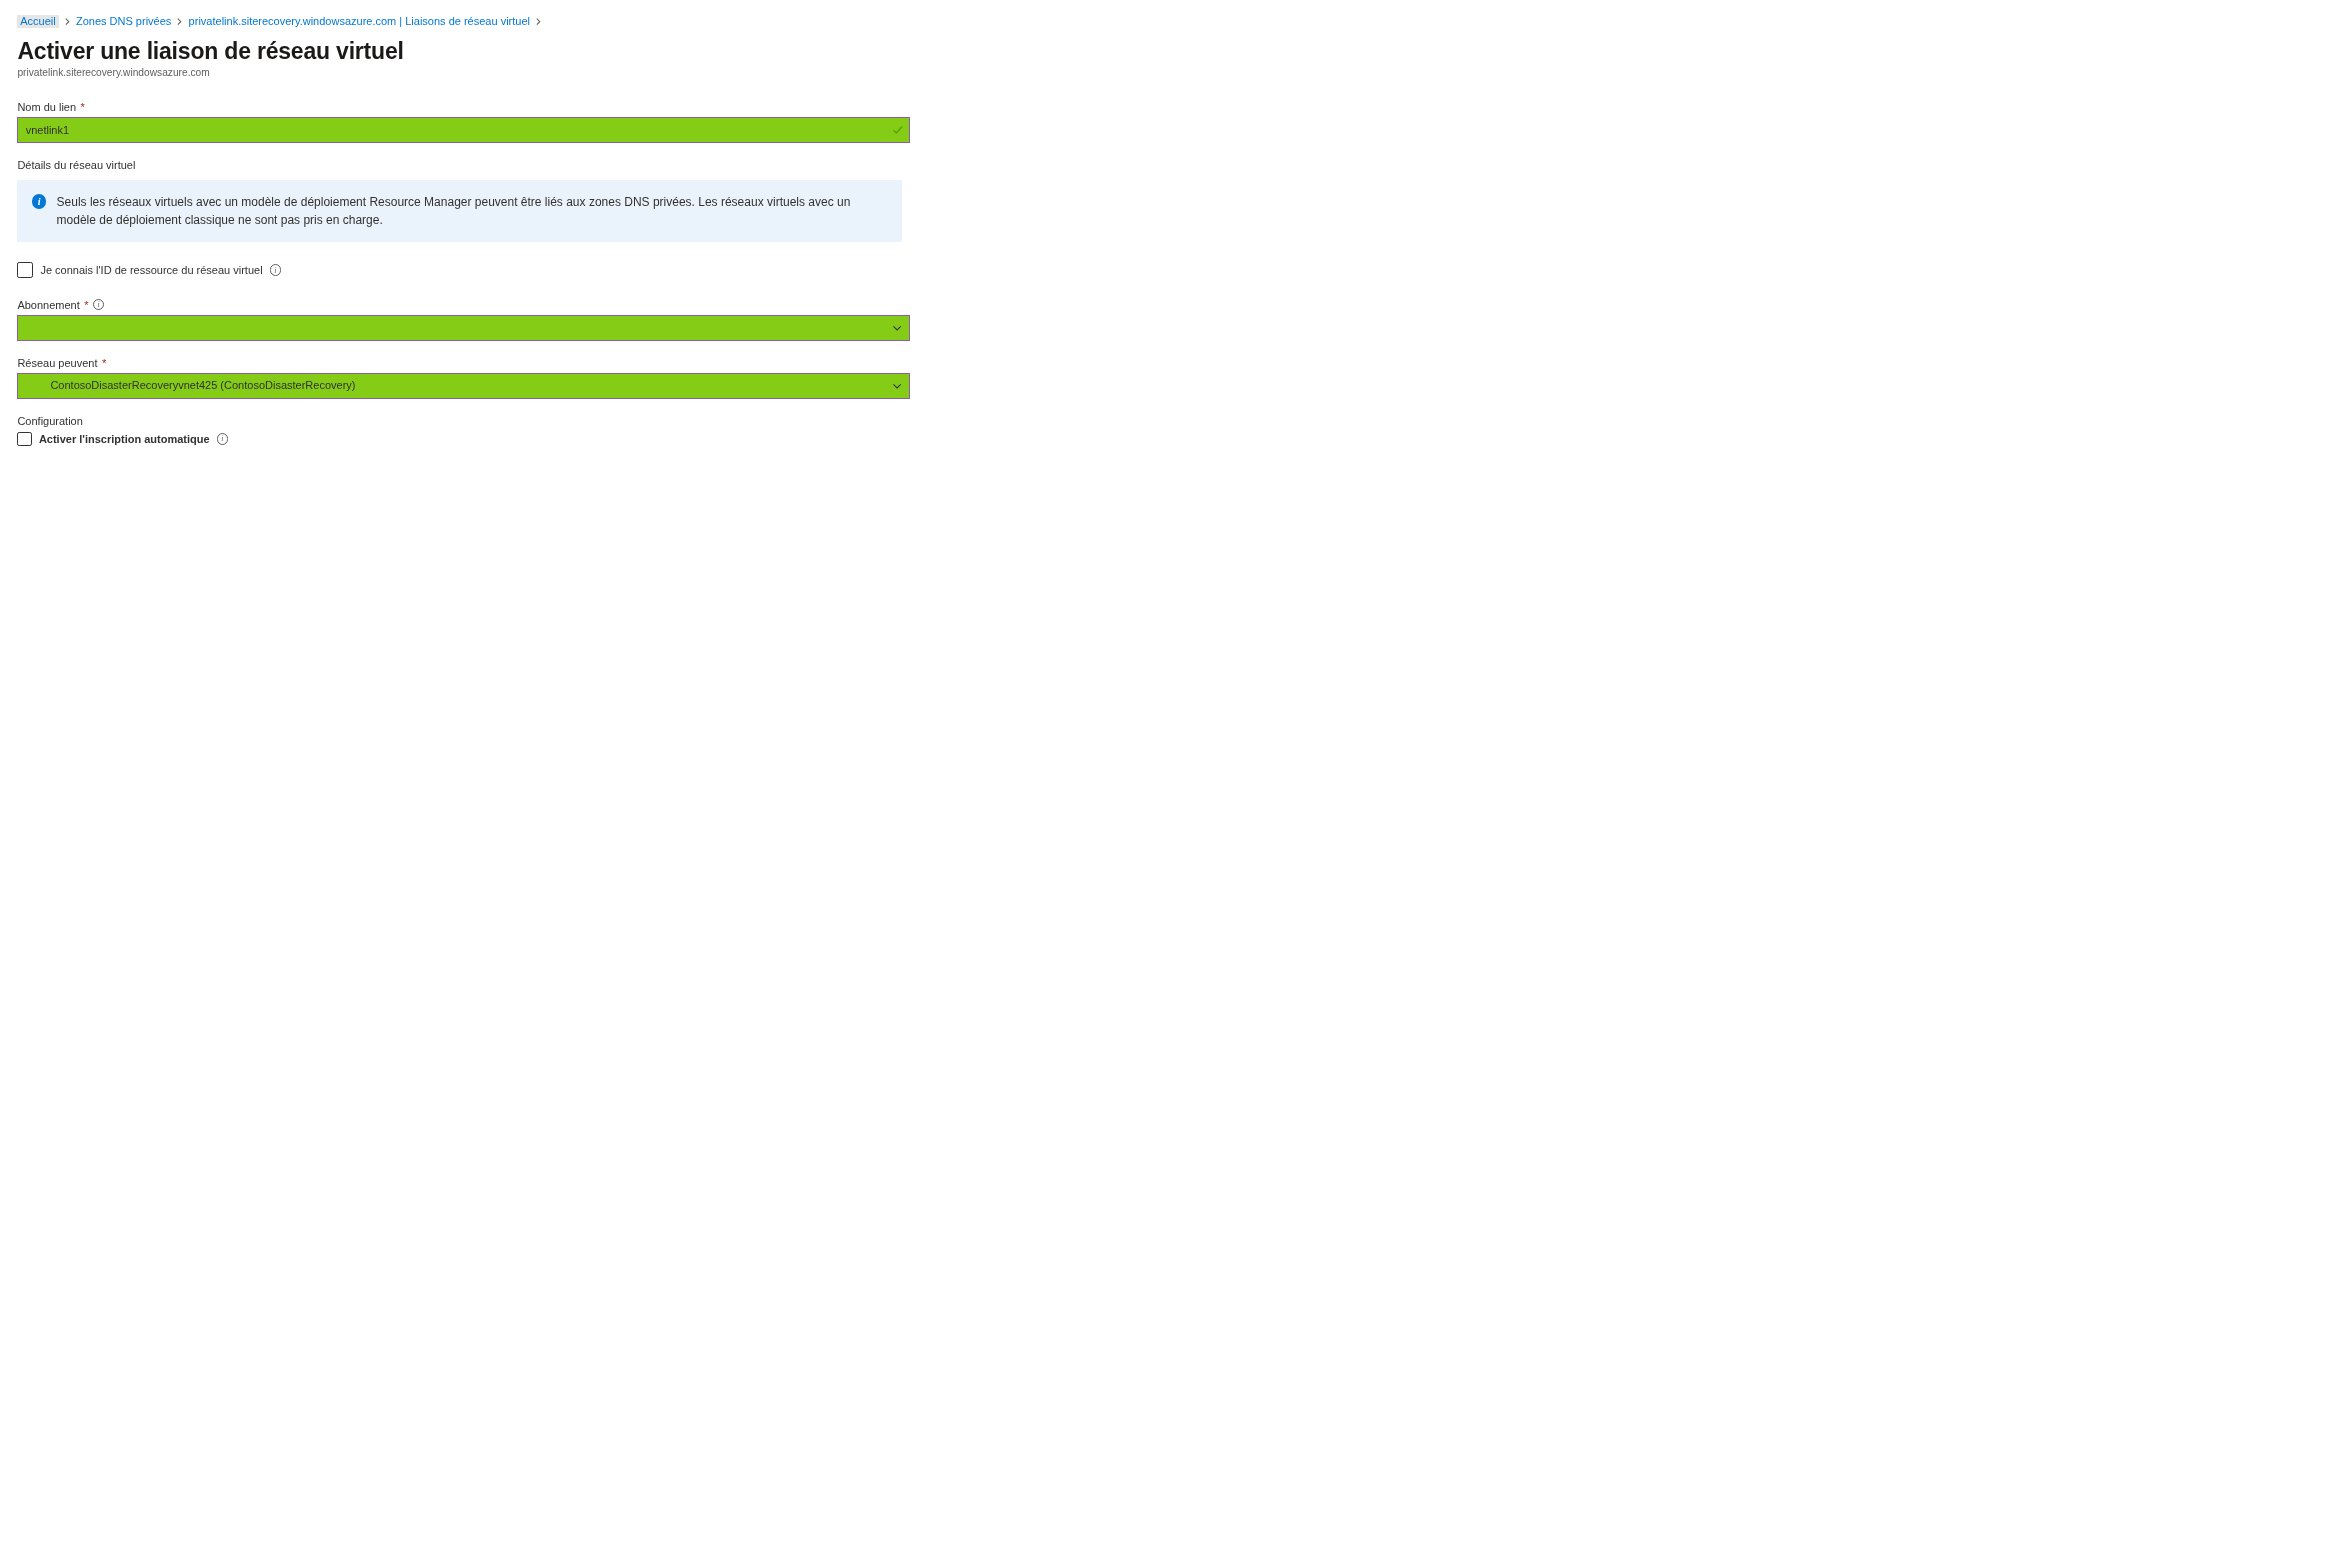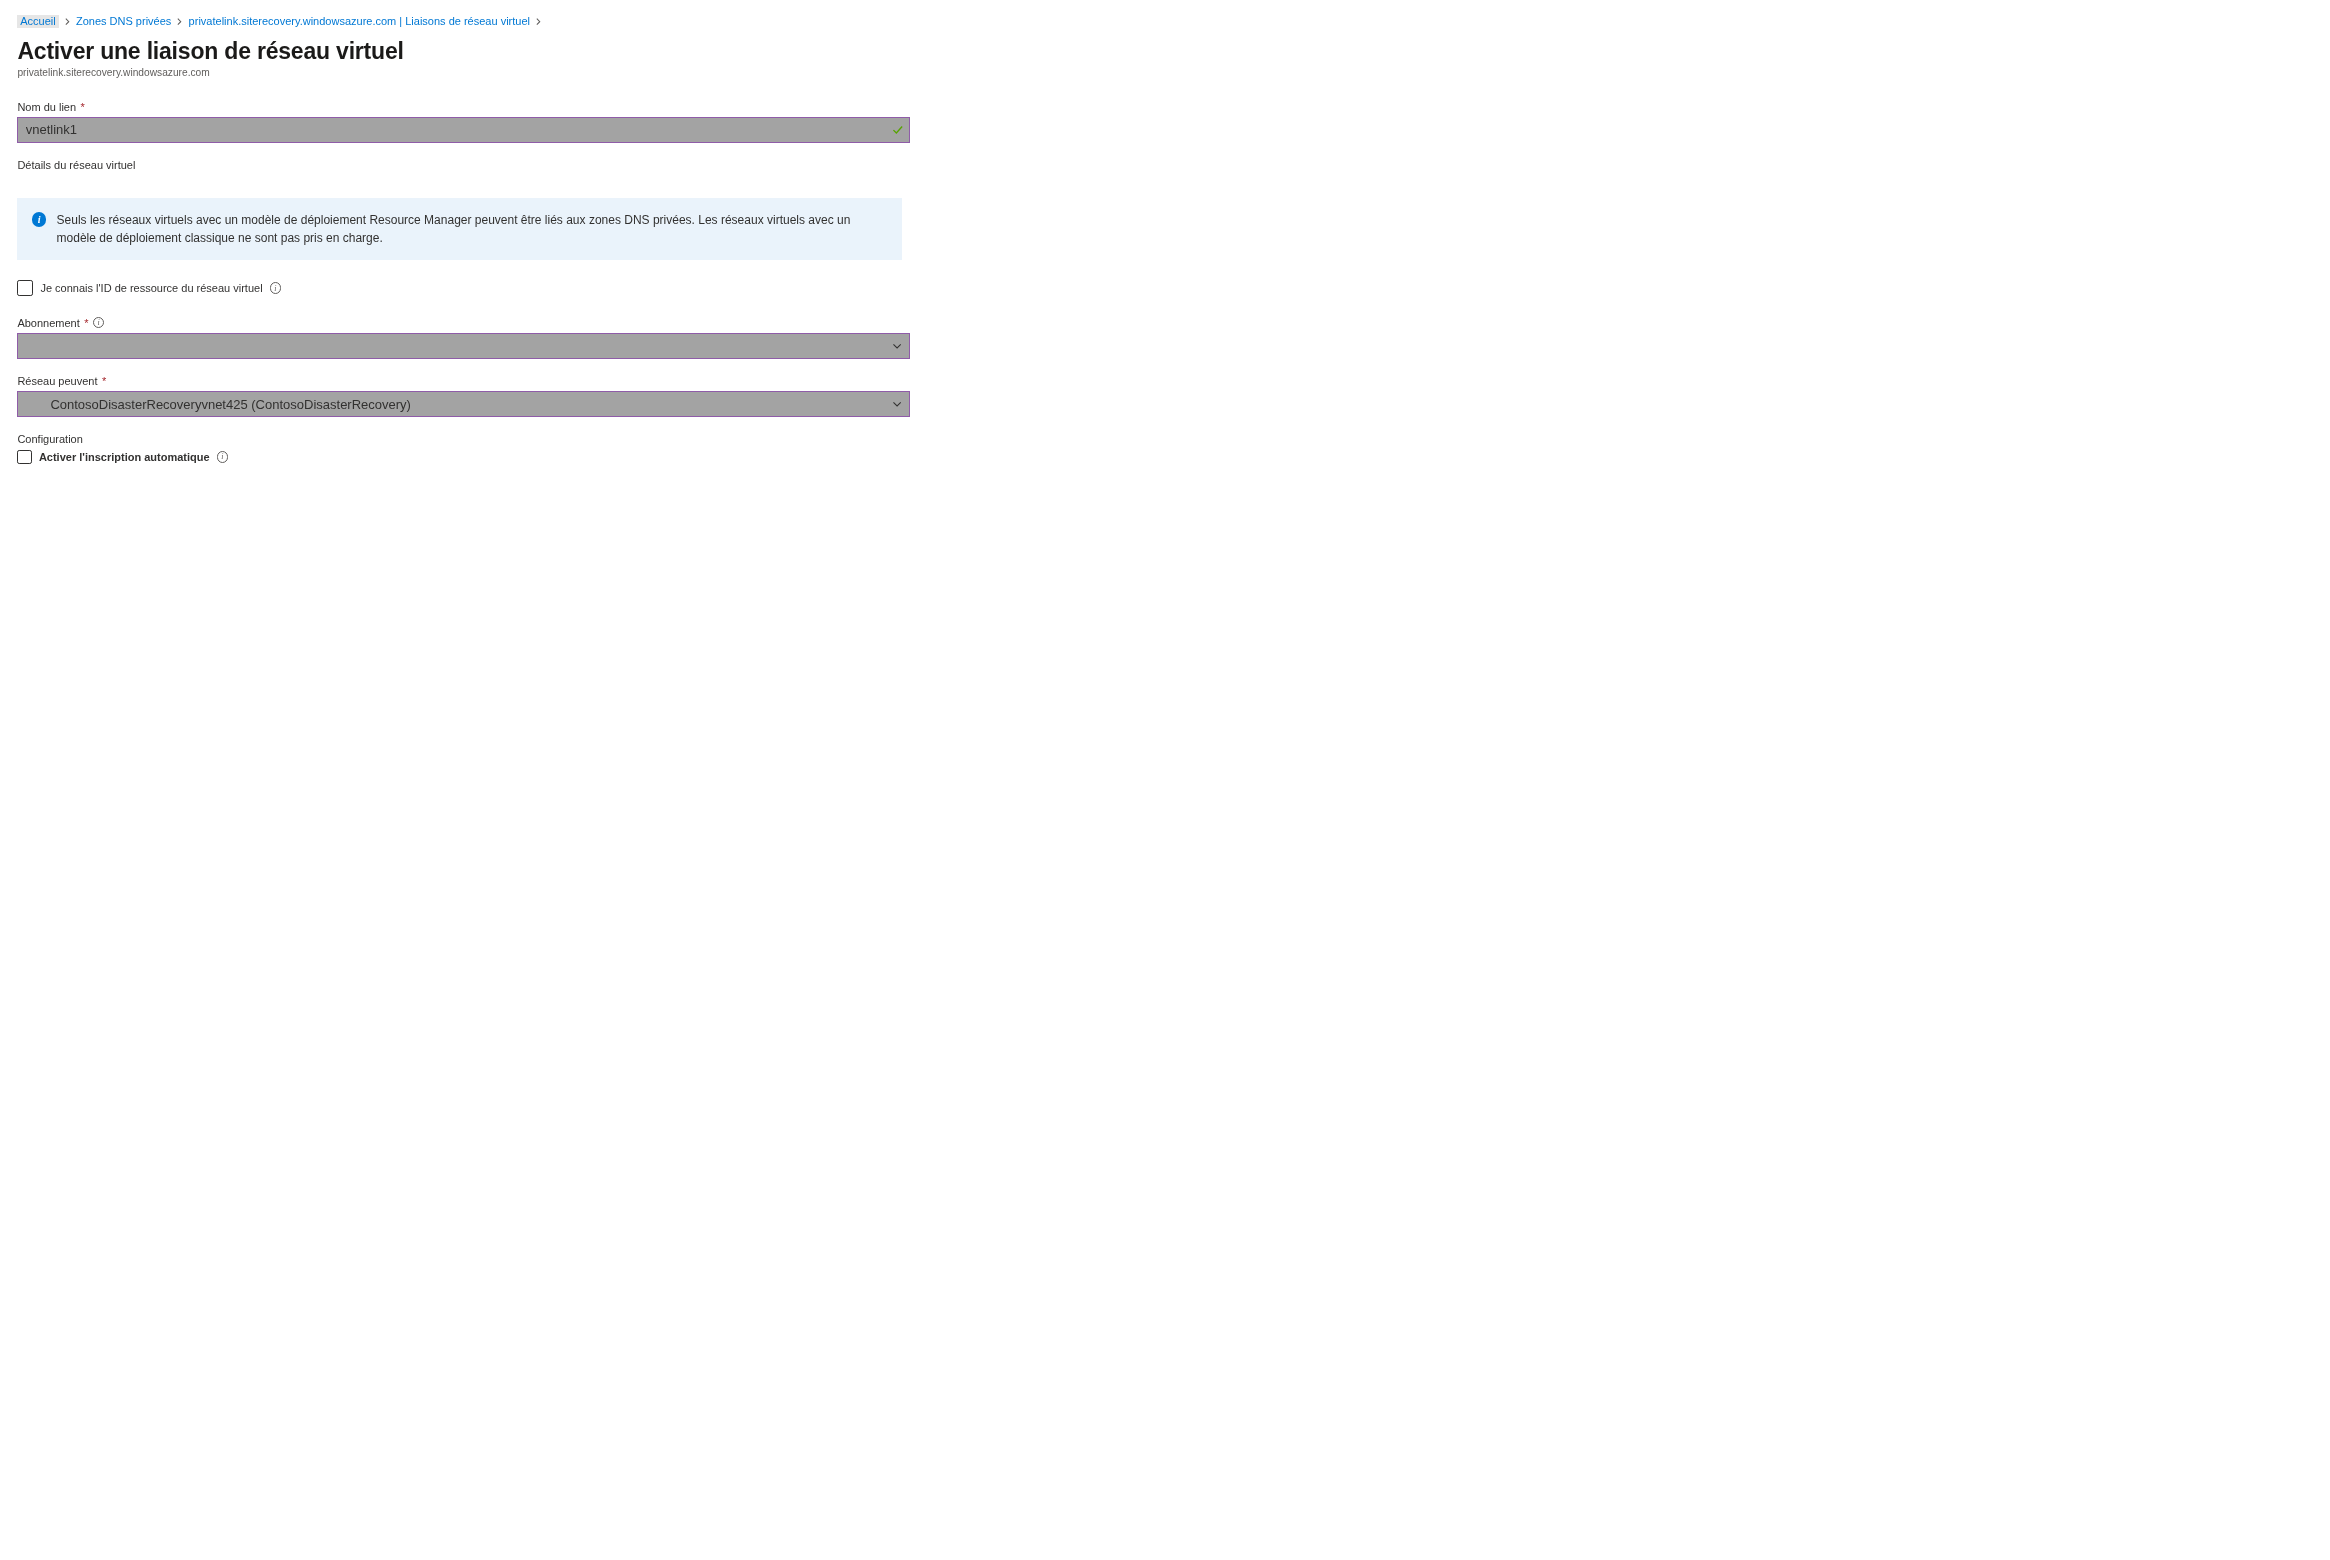--- a/index.html
+++ b/index.html
@@ -63,23 +63,23 @@
     }
     .input-wrapper {
       position: relative;
       display: flex;
       align-items: center;
     }
     .text-input, .select-input {
       width: 100%;
       padding: 5.1px 7.3px;
       border: 0.7px solid #8f5ca8;
-      font-size: 13px;
+      font-size: 11px;
       font-family: inherit;
-      background: #a3a3a3;
+      background: #84cc16;
       color: #323130;
       outline: none;
       height: 26px;
     }
     .select-input {
       appearance: none;
       padding-right: 26px;
       cursor: pointer;
       padding-left: 32px;
     }
@@ -93,21 +93,21 @@
       position: absolute;
       right: 8.7px;
       pointer-events: none;
       display: inline-flex;
       color: #323130;
     }
     .section-heading {
       font-size: 11px;
       font-weight: 400;
       color: #323130;
-      margin-bottom: 27px;
+      margin-bottom: 9px;
     }
     .info-box {
       background: #eaf3fb;
       padding: 13px 14.5px;
       display: flex;
       gap: 10.2px;
       align-items: flex-start;
       margin-bottom: 20.3px;
       width: 100%;
       max-width: 885px;

